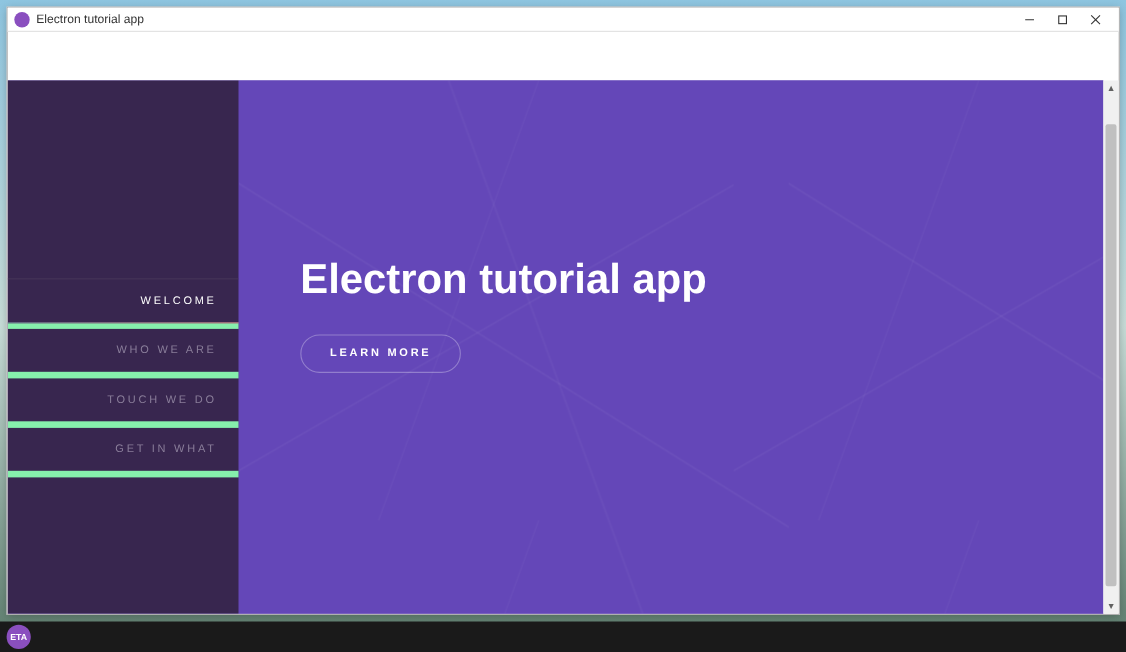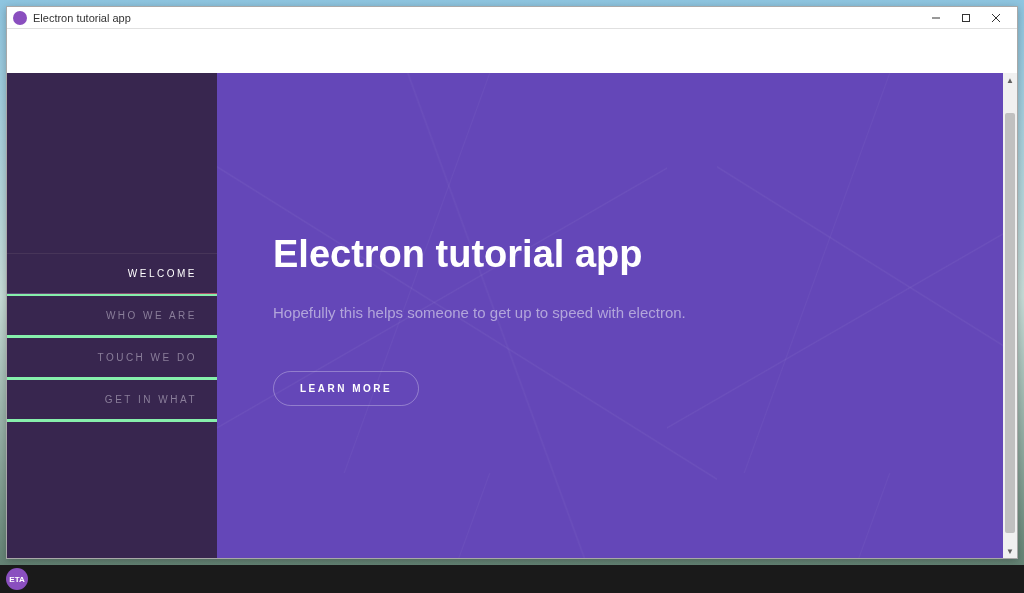--- a/index.html
+++ b/index.html
@@ -130,21 +130,21 @@
       display: flex;
       flex-direction: column;
       padding-top: 180px;
     }
     .nav-item {
       text-align: right;
       padding: 14px 20px;
       font-size: 10px;
       letter-spacing: 2.5px;
       color: #8a7e9a;
-      border-bottom: 3px solid #86efac;
+      border-bottom: 6px solid #86efac;
       cursor: pointer;
       font-weight: 500;
     }
     .nav-item.active {
       color: #ffffff;
       border-top: 1px solid #473559;
       position: relative;
     }
     .nav-item.active::after {
       content: "";
@@ -233,21 +233,20 @@
   <div class="app-body">
     <div class="content-area">
       <div class="sidebar">
         <div class="nav-item active">WELCOME</div>
         <div class="nav-item">WHO WE ARE</div>
         <div class="nav-item">TOUCH WE DO</div>
         <div class="nav-item">GET IN WHAT</div>
       </div>
       <div class="main">
         <h1 class="heading">Electron tutorial app</h1>
-        <p class="subtitle">Hopefully this helps someone to get up to speed with electron.</p>
         <button class="learn-btn">LEARN MORE</button>
       </div>
     </div>
     <div class="scrollbar-track">
       <div class="scroll-arrow up">▲</div>
       <div class="scrollbar-thumb"></div>
       <div class="scroll-arrow down">▼</div>
     </div>
   </div>
 </div>

